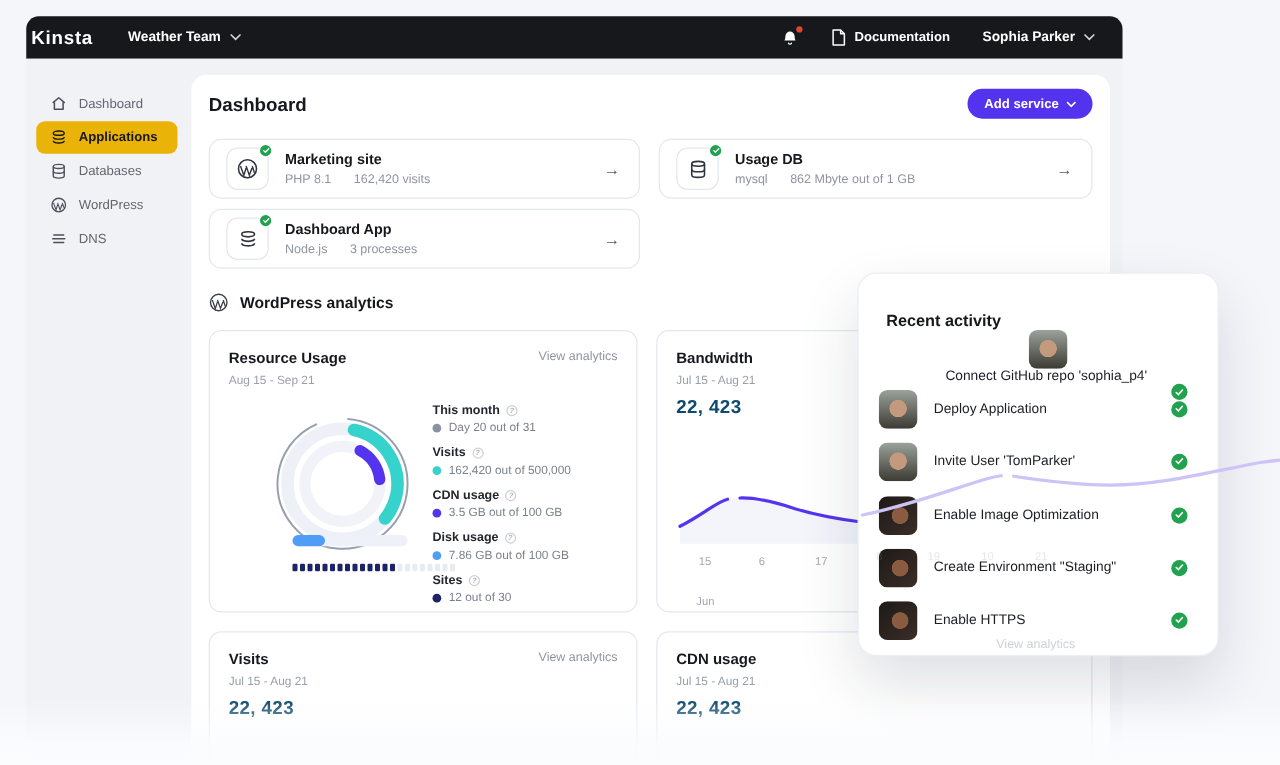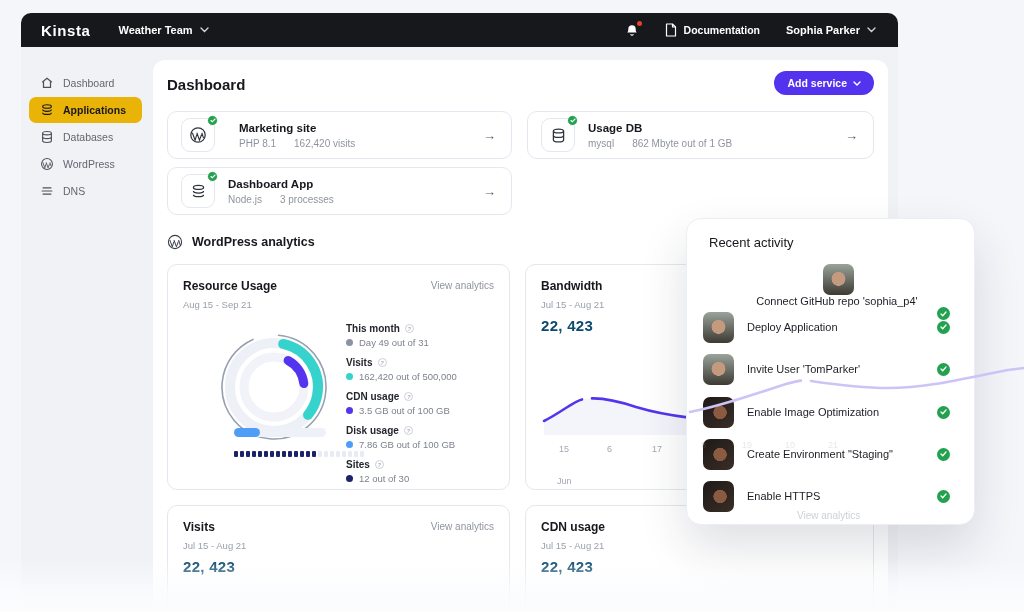--- a/index.html
+++ b/index.html
@@ -7,21 +7,21 @@
   .stage {
     position:relative; width:1024px; height:612px; overflow:hidden;
     font-family:"Liberation Sans", sans-serif; background:#f5f6fa; color:#17181d;
   }
   
   .topbar {
     position:absolute; left:21px; top:13px; width:877px; height:34px;
     background:#17181c; border-radius:10px 10px 0 0;
     display:flex; align-items:center; color:#fff;
   }
-  .logo { margin-left:20px; font-size:15px; font-weight:800; letter-spacing:.6px; cursor:pointer; }
+  .logo { margin-left:4px; font-size:15px; font-weight:800; letter-spacing:.6px; cursor:pointer; }
   .team { margin-left:28px; display:flex; align-items:center; gap:7px; background:none; border:none;
           color:#fff; font-size:11px; font-weight:700; font-family:inherit; cursor:pointer; }
   .topbar-right { margin-left:auto; margin-right:22px; display:flex; align-items:center; gap:26px; }
   .bell { position:relative; cursor:pointer; display:flex; }
   .bell .dot { position:absolute; top:-2px; right:-3px; width:5px; height:5px; border-radius:50%; background:#e4442c; }
   .doclink { display:flex; align-items:center; gap:7px; font-size:10.5px; font-weight:700; cursor:pointer; }
   .usermenu { display:flex; align-items:center; gap:7px; background:none; border:none; color:#fff;
               font-size:11px; font-weight:700; font-family:inherit; cursor:pointer; }
   
   .app-bg { position:absolute; left:21px; top:47px; width:877px; height:565px; background:#f1f2f6; }
@@ -74,21 +74,21 @@
           font-size:6px; line-height:8px; text-align:center; }
   .lg-val { display:flex; align-items:center; gap:6px; margin-top:3px; font-size:9.5px; color:#7c828c; }
   .lg-dot { width:7px; height:7px; border-radius:50%; }
   
   .bw-svg { position:absolute; left:0; top:0; pointer-events:none; }
   .tick { position:absolute; font-size:9px; color:#a3a8b3; }
   
   
   .overlay { position:absolute; left:686px; top:218px; width:289px; height:307px; background:#fff;
              border:1px solid #eceef5; border-radius:15px; box-shadow:0 22px 48px rgba(29,33,60,.14); z-index:20; }
-  .ov-title { position:absolute; left:22px; top:16px; font-size:13px; font-weight:400; }
+  .ov-title { position:absolute; left:22px; top:30px; font-size:13px; font-weight:700; }
   .ov-row { position:absolute; left:0; width:100%; height:42px; display:flex; align-items:center; }
   .ov-av { width:31px; height:31px; margin-left:16px; border-radius:7px; flex:none; }
   .av-a { background:radial-gradient(circle at 50% 48%, #c49a7e 0 30%, rgba(0,0,0,0) 32%), linear-gradient(180deg,#9aa39b,#3c3a33); }
   .av-b { background:radial-gradient(circle at 55% 50%, #8a5b40 0 28%, rgba(0,0,0,0) 30%), linear-gradient(135deg,#1e1a18,#3a2d26); }
   .ov-label { margin-left:13px; font-size:11px; color:#1c1e24; }
   .ov-check { margin-left:auto; margin-right:24px; width:13px; height:13px; border-radius:50%; background:#22a14f;
               display:flex; align-items:center; justify-content:center; flex:none; }
   
   .ghost { position:absolute; left:0; top:0; width:1024px; height:612px; pointer-events:none; z-index:30; }
   .g-tick { position:absolute; font-size:9px; color:rgba(140,146,162,.22); }
@@ -176,21 +176,21 @@
 
   <main class="main">
     <h1 class="page-title">Dashboard</h1>
     <button class="add-btn">
       <span>Add service</span>
       <svg width="8" height="5" viewBox="0 0 8 5" fill="none">
           <path d="M1 1l3 3 3-3" stroke="#fff" stroke-width="1.4" stroke-linecap="round"></path>
         </svg>
     </button>
 
-    <div class="card svc" style="left:14px; top:51px; width:345px;gap:11px;">
+    <div class="card svc" style="left:14px; top:51px; width:345px;">
       <span class="svc-icon">
         <svg width="18" height="18" viewBox="0 0 16 16" fill="none" stroke="#30343c" stroke-width="1.1">
             <circle cx="8" cy="8" r="6.4"></circle>
             <path d="M3 6l2.4 6.6L7 7.5M7 6l2.3 6.6L11.2 7.5M11.4 6l1.5 4.8" stroke-width="1"></path>
           </svg>
         <i class="okbadge">
             <svg width="6" height="5" viewBox="0 0 6 5" fill="none">
               <path d="M1 2.5l1.3 1.3L5 1" stroke="#fff" stroke-width="1.1" stroke-linecap="round"></path>
             </svg>
           </i>
@@ -302,21 +302,21 @@
       </div>
 
     <div class="legend">
       <div class="lg-item">
         <div class="lg-label">
             <span>This month</span>
             <i class="lg-q">?</i>
           </div>
         <div class="lg-val">
             <i class="lg-dot" style="background-color: rgb(139, 147, 163);"></i>
-            <span>Day 49 out of 31</span>
+            <span>Day 20 out of 31</span>
           </div>
       </div>
       <div class="lg-item">
         <div class="lg-label">
             <span>Visits</span>
             <i class="lg-q">?</i>
           </div>
         <div class="lg-val">
             <i class="lg-dot" style="background-color: rgb(54, 211, 204);"></i>
             <span>162,420 out of 500,000</span>

